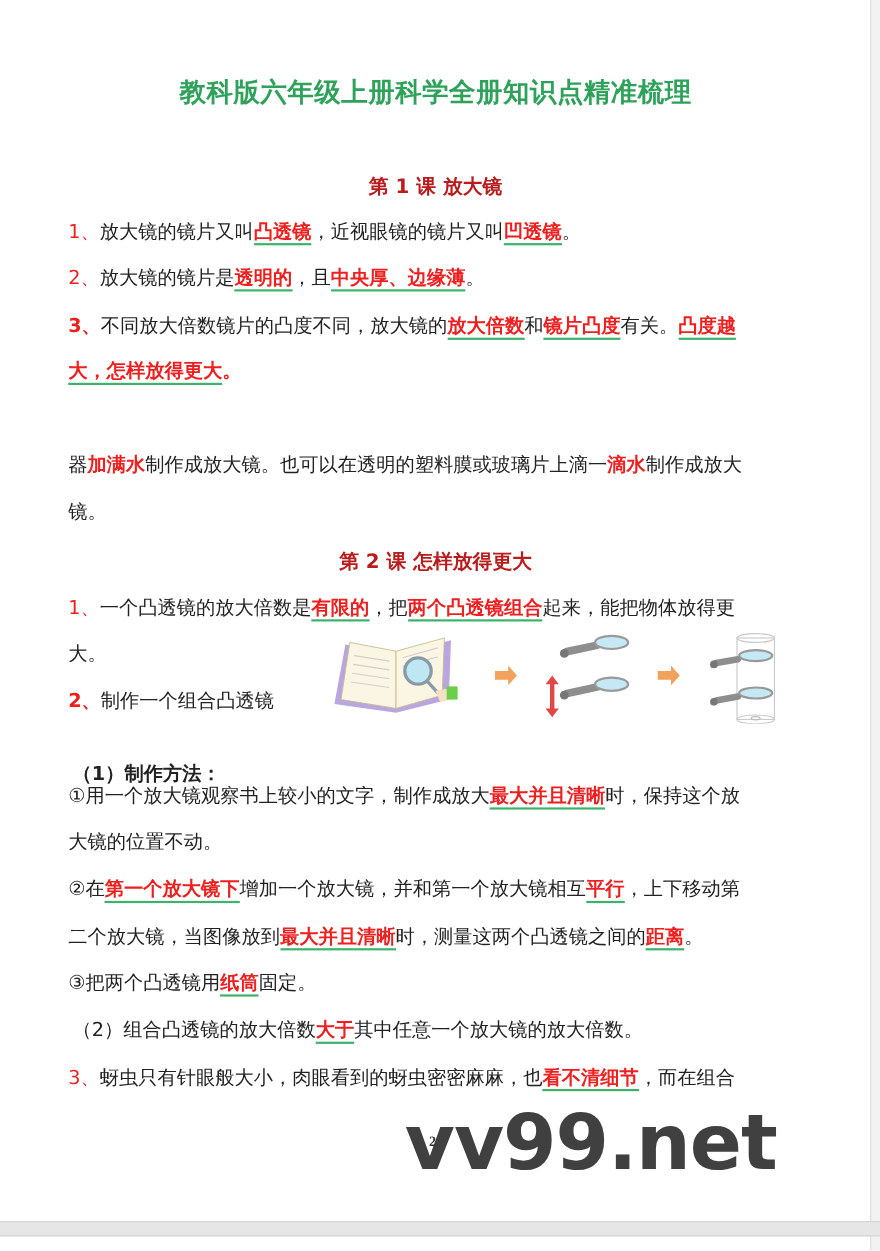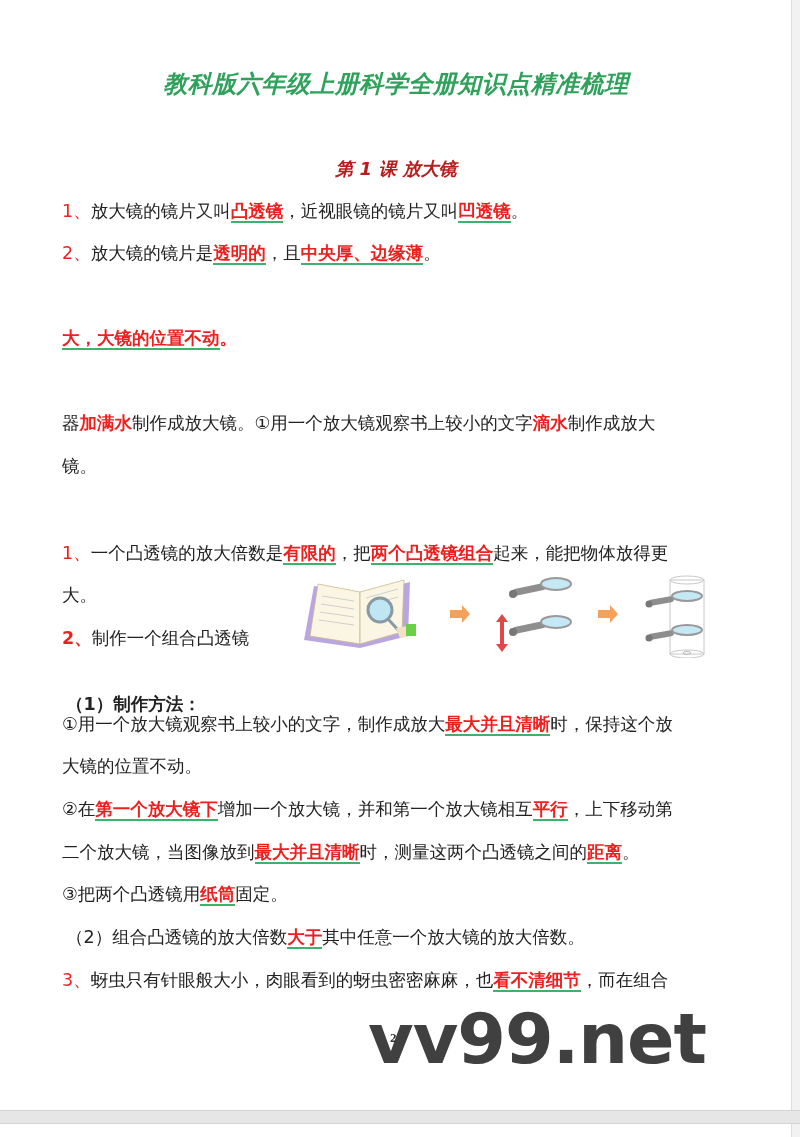--- a/index.html
+++ b/index.html
@@ -4,21 +4,21 @@
 <style>
   html, body { margin:0; padding:0; }
   body {
     width:800px; height:1137px; background:#ffffff; position:relative; overflow:hidden;
     font-family:"DejaVu Sans", "Liberation Sans", sans-serif; color:#222;
   }
   .page { position:absolute; left:0; top:0; width:792px; height:1092px; background:#fff; }
   .right-edge { position:absolute; right:0; top:0; width:8px; height:1137px; background:#f2f2f2; border-left:1px solid #ddd; }
   .page-gap { position:absolute; left:0; top:1110px; width:800px; height:12px; background:#e6e6e6; border-top:1px solid #d4d4d4; border-bottom:1px solid #d4d4d4; }
 
-  .title { position:absolute; left:0; width:792px; text-align:center; font-weight:bold;font-style:italic; }
+  .title { position:absolute; left:0; width:792px; text-align:center; font-weight:bold; }
   .t-main { top:68px; font-size:24px; color:#2ea25a; letter-spacing:0.5px; }
   .t-unit { top:116px; font-size:19px; color:#ee1f1f; }
   .t-lesson { top:157px; font-size:18px; color:#b91c1c; }
   .t-unit .gap { display:inline-block; width:22px; }
 
   .line { position:absolute; left:62px; font-size:17.5px; line-height:24px; white-space:nowrap; color:#222; }
   .num { color:#ee1f1f; }
   .num.b { font-weight:bold; }
   .k { color:#ee1f1f; font-weight:bold; border-bottom:2px solid #3bb36a; padding-bottom:0;text-align:center; }
   .r { color:#ee1f1f; font-weight:bold; }
@@ -37,31 +37,35 @@
   <div class="title t-lesson">第 1 课  放大镜</div>
 
   <div class="line" style="top:199px">
     <span class="num">1、</span><span>放大镜的镜片又叫</span><span class="k">凸透镜</span><span>，近视眼镜的镜片又叫</span><span class="k">凹透镜</span><span>。</span>
   </div>
 
   <div class="line" style="top:241px">
     <span class="num">2、</span><span>放大镜的镜片是</span><span class="k">透明的</span><span>，且</span><span class="k">中央厚、边缘薄</span><span>。</span>
   </div>
 
+  <div class="line" style="top:285px">
+    <span class="num b">3、</span><span>不同放大倍数镜片的凸度不同，放大镜的</span><span class="k">放大倍数</span><span>和</span><span class="k">镜片凸度</span><span>有关。</span><span class="k">凸度越</span>
+  </div>
   <div class="line" style="top:326px">
-    <span class="k">大，大镜的位置不动</span><span class="r">。</span>
+    <span class="k">大，怎样放得更大</span><span class="r">。</span>
   </div>
 
   <div class="line" style="top:411px">
-    <span>器</span><span class="r">加满水</span><span>制作成放大镜。①用一个放大镜观察书上较小的文字</span><span class="r">滴水</span><span>制作成放大</span>
+    <span>器</span><span class="r">加满水</span><span>制作成放大镜。也可以在透明的塑料膜或玻璃片上滴一</span><span class="r">滴水</span><span>制作成放大</span>
   </div>
   <div class="line" style="top:454px">
     <span>镜。</span>
   </div>
 
+  <div class="title t-lesson" style="top:498px">第 2 课  怎样放得更大</div>
 
   <div class="line" style="top:541px">
     <span class="num">1、</span><span>一个凸透镜的放大倍数是</span><span class="k">有限的</span><span>，把</span><span class="k">两个凸透镜组合</span><span>起来，能把物体放得更</span>
   </div>
   <div class="line" style="top:583px">
     <span>大。</span>
   </div>
 
   <div class="line" style="top:626px">
     <span class="num b">2、</span><span>制作一个组合凸透镜</span>

